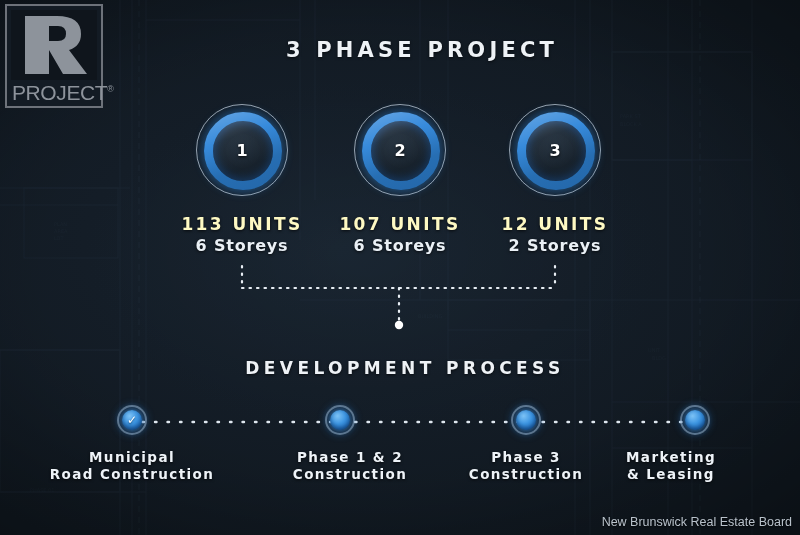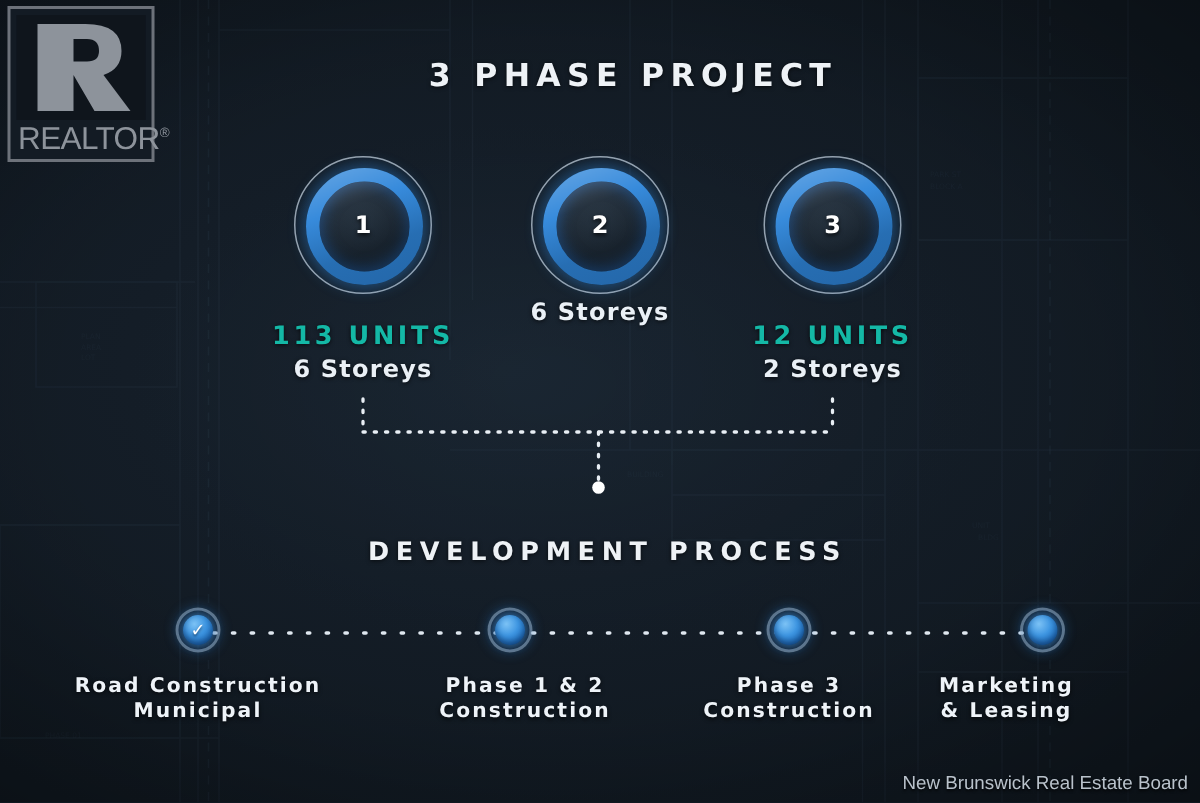--- a/index.html
+++ b/index.html
@@ -150,21 +150,21 @@
     font-weight: bold;
     color: #ffffff;
     text-shadow: 0 1px 3px rgba(0,0,0,0.8);
     z-index: 3;
   }
   .phase-units {
     margin-top: 18px;
     font-size: 17px;
     font-weight: bold;
     letter-spacing: 2.4px;
-    color: #14b8a6;
+    color: #fef9c3;
     text-shadow: 0 1px 3px rgba(0,0,0,0.7);
     white-space: nowrap;
   }
   .phase-storeys {
     margin-top: 2px;
     font-size: 16px;
     font-weight: bold;
     letter-spacing: 0.8px;
     color: #eaf0f6;
     text-shadow: 0 1px 3px rgba(0,0,0,0.7);
@@ -302,40 +302,41 @@
 
   <div class="realtor-logo">
     <div class="realtor-box">
       <svg width="90" height="70" viewBox="0 0 90 70">
         <rect x="0" y="0" width="90" height="70" fill="#0f151c"></rect>
         <path d="M14 6 L46 6 Q70 6 70 24 Q70 36 58 40 L76 64 L52 64 L38 40 L38 64 L14 64 Z" fill="#8d939b"></path>
         <path d="M38 16 L47 16 Q55 16 55 24 Q55 31 47 31 L38 31 Z" fill="#0f151c"></path>
       </svg>
     </div>
     <div class="realtor-text">
-      <span>REALTOR</span><sup>®</sup>
+      <span>PROJECT</span><sup>®</sup>
     </div>
   </div>
 
   <div class="heading" id="title-main">3 PHASE PROJECT</div>
 
   <div class="phase" style="left:172px;">
     <div class="phase-ring-outer">
       <div class="phase-ring-blue"></div>
       <div class="phase-num">1</div>
     </div>
     <div class="phase-units">113 UNITS</div>
     <div class="phase-storeys">6 Storeys</div>
   </div>
 
   <div class="phase" style="left:330px;">
     <div class="phase-ring-outer">
       <div class="phase-ring-blue"></div>
       <div class="phase-num">2</div>
     </div>
+    <div class="phase-units">107 UNITS</div>
     <div class="phase-storeys">6 Storeys</div>
   </div>
 
   <div class="phase" style="left:485px;">
     <div class="phase-ring-outer">
       <div class="phase-ring-blue"></div>
       <div class="phase-num">3</div>
     </div>
     <div class="phase-units">12 UNITS</div>
     <div class="phase-storeys">2 Storeys</div>
@@ -369,22 +370,22 @@
   <div class="tl-node" style="left:511px;">
     <div class="tl-ring"></div>
     <div class="tl-dot"></div>
   </div>
   <div class="tl-node" style="left:680px;">
     <div class="tl-ring"></div>
     <div class="tl-dot"></div>
   </div>
 
   <div class="tl-label" style="left:27px;">
+    <span>Municipal</span>
     <span>Road Construction</span>
-    <span>Municipal</span>
   </div>
   <div class="tl-label" style="left:245px;">
     <span>Phase 1 &amp; 2</span>
     <span>Construction</span>
   </div>
   <div class="tl-label" style="left:421px;">
     <span>Phase 3</span>
     <span>Construction</span>
   </div>
   <div class="tl-label" style="left:566px;">

